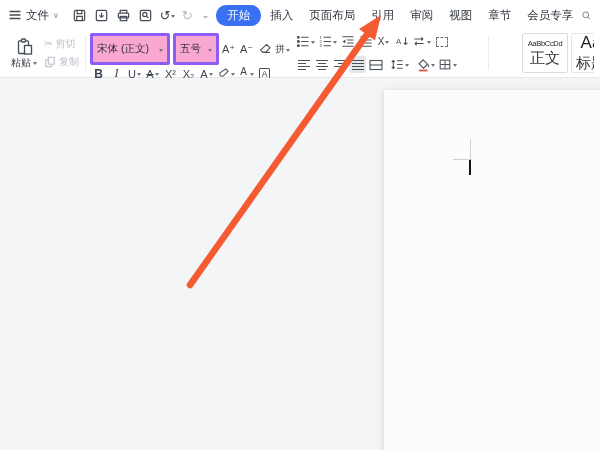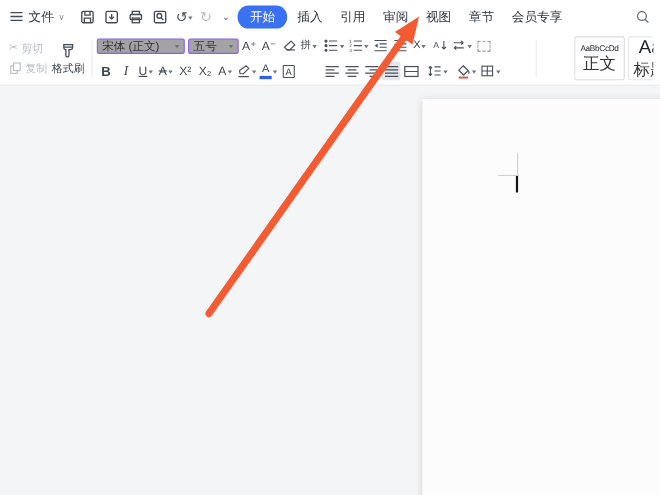--- a/index.html
+++ b/index.html
@@ -22,21 +22,21 @@
   .ribbon{height:48px;background:#fff;border-bottom:1px solid #e6e8ea;display:flex;align-items:stretch;padding:2px 6px 3px}
   .vdiv{width:1px;background:#e9ebee;margin:4px 4px;flex:none}
   .grp{display:flex;align-items:stretch}
   .grpcol{display:flex;flex-direction:column;justify-content:space-between;padding:1px 0}
   .r{display:flex;align-items:center;gap:1px}
   .pastebtn{display:flex;flex-direction:column;align-items:center;justify-content:center;width:36px}
   .pastelbl{font-size:10px;color:#3b414b;display:flex;align-items:center;gap:2px}
   .cutcopy{display:flex;flex-direction:column;justify-content:space-evenly}
   .smallbtn{display:flex;align-items:center;gap:3px;font-size:10px;color:#b9bec6;padding:0 2px}
   .fpbtn{display:flex;flex-direction:column;align-items:center;justify-content:center;width:34px;font-size:10px;color:#3b414b;gap:1px}
-  .combo{display:flex;align-items:center;justify-content:space-between;border:1px solid #8b5cf6;border-radius:2px;height:14px;padding:0 4px;font-size:10.5px;background:#a3a3a3;color:#333;cursor:default}
+  .combo{display:flex;align-items:center;justify-content:space-between;border:3px solid #8b5cf6;border-radius:2px;height:32px;padding:0 4px;font-size:10.5px;background:#f9a8d4;color:#333;cursor:default}
   .combo.family{width:80px}
   .combo.size{width:46px;margin-left:2px}
   .ib{min-width:17px;height:17px;display:inline-flex;align-items:center;justify-content:center;font-size:11px;color:#3f454e;gap:1px;padding:0 1px;cursor:default}
   .ib.active{background:#e3e6ea;border-radius:2px}
   .caret{width:0;height:0;border:2.6px solid transparent;border-top:3.4px solid #70757e;margin-top:4px;flex:none}
   .b{font-weight:bold;font-size:12px}
   .i{font-style:italic;font-family:"Liberation Serif","DejaVu Serif",serif;font-size:12px}
   .u{text-decoration:underline}
   .strike{text-decoration:line-through}
   .clrA{display:flex;flex-direction:column;align-items:center;line-height:1}
@@ -94,54 +94,59 @@
     <span style="display:flex;align-items:center">
         <span class="glyph">↺</span>
         <span class="caret"></span>
       </span>
     <span class="glyph dis">↻</span>
     <span class="morev">⌄</span>
   </div>
   <div class="tabs">
     <span class="tab active" style="background: rgb(58, 112, 242);">开始</span>
     <span class="tab">插入</span>
+    <span class="tab">页面布局</span>
     <span class="tab">引用</span>
     <span class="tab">审阅</span>
     <span class="tab">视图</span>
     <span class="tab">章节</span>
     <span class="tab">会员专享</span>
   </div>
   <svg class="search" width="15" height="15" viewBox="0 0 16 16" fill="none" stroke="#6a7078" stroke-width="1.3">
       <circle cx="7" cy="7" r="4.3"></circle>
       <path d="M10.3 10.3l3 3"></path>
     </svg>
 </div>
 
 <div class="ribbon">
 
   <div class="grp">
+    <div class="pastebtn">
+      <svg width="19" height="19" viewBox="0 0 19 19" fill="none" stroke="#454b54" stroke-width="1.3">
+          <rect x="3.5" y="3.8" width="10" height="12.7" rx="1"></rect>
+          <rect x="6.5" y="2" width="4" height="3" rx=".7" fill="#fff"></rect>
+          <rect x="9.5" y="8.5" width="7" height="8.5" fill="#fff"></rect>
+        </svg>
+      <span class="pastelbl">
+          <span>粘贴</span>
+          <span class="caret"></span>
+        </span>
+    </div>
     <div class="cutcopy">
       <div class="smallbtn">
         <span>✂</span>
         <span>剪切</span>
       </div>
       <div class="smallbtn">
         <svg width="12" height="12" viewBox="0 0 14 14" fill="none" stroke="#b9bec6" stroke-width="1.2">
             <rect x="2" y="4.5" width="7" height="8"></rect>
             <rect x="5" y="1.5" width="7" height="8" fill="#fff"></rect>
           </svg>
         <span>复制</span>
       </div>
-    </div>
-    <div class="fpbtn">
-      <svg width="16" height="16" viewBox="0 0 18 18" fill="none" stroke="#454b54" stroke-width="1.3">
-          <path d="M4.5 3h9v3.2c0 1-.8 1.8-1.8 1.8H9.8V14c0 .9-.8 1.5-1.6 1.5S6.6 14.9 6.6 14V8H6.3c-1 0-1.8-.8-1.8-1.8z"></path>
-          <path d="M4.5 5.5h9"></path>
-        </svg>
-      <span>格式刷</span>
     </div>
   </div>
 
   <div class="vdiv"></div>
 
   <div class="grpcol">
     <div class="r">
       <div class="combo family">
         <span>宋体 (正文)</span>
         <span class="caret"></span>

